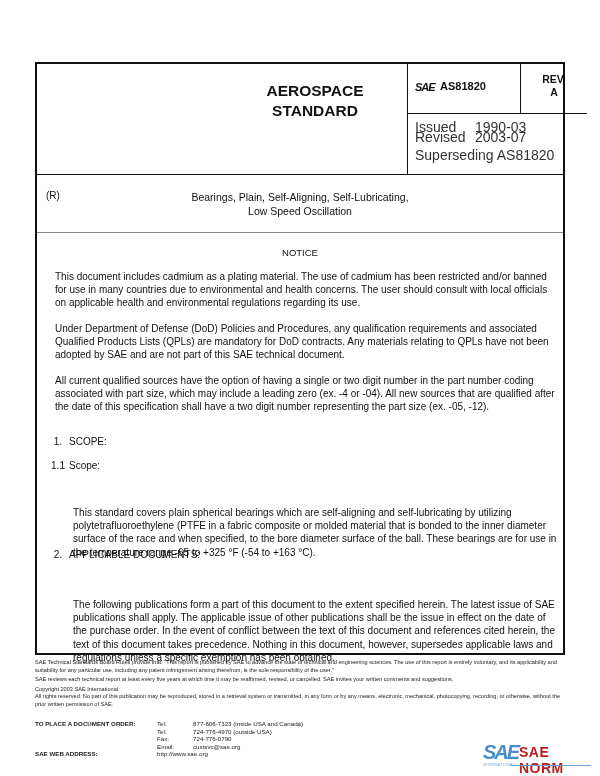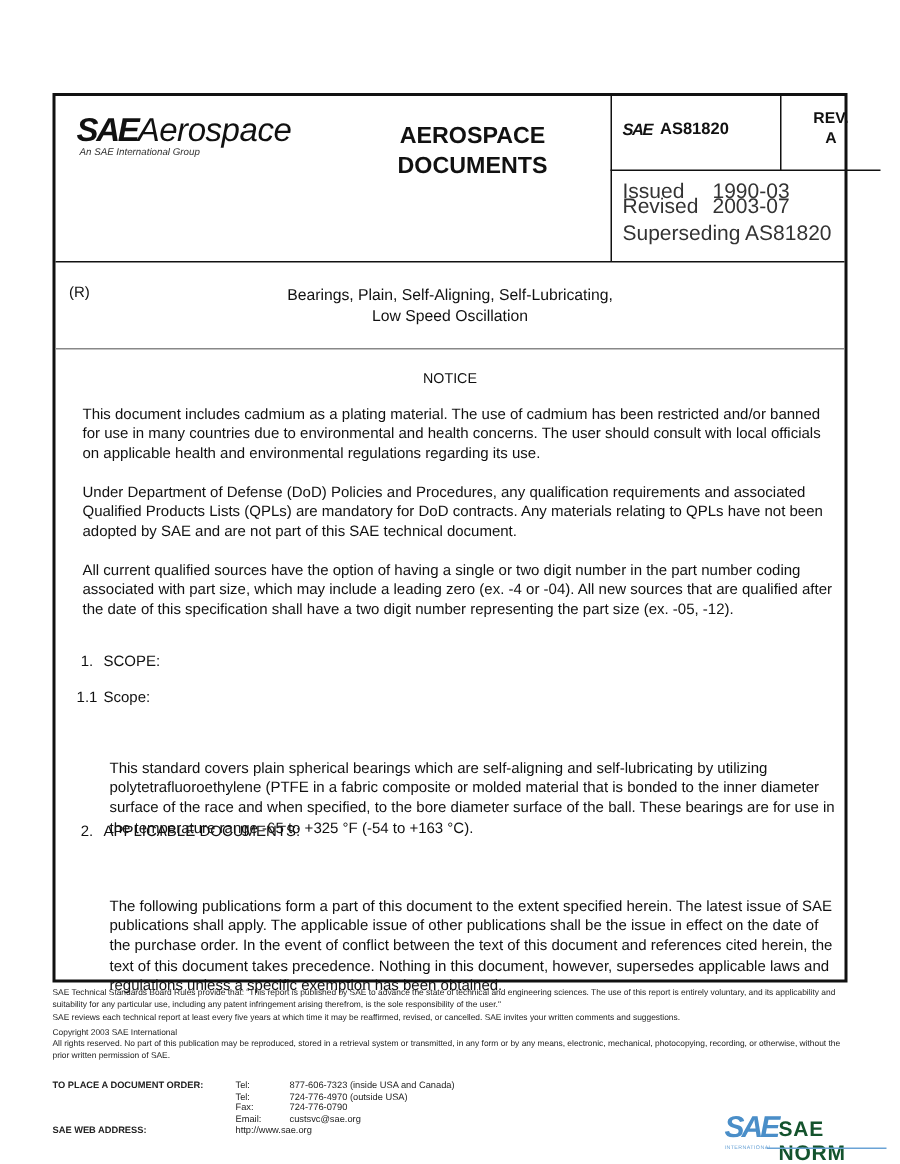--- a/index.html
+++ b/index.html
@@ -27,36 +27,32 @@
   .indent { left: 36px; width: 488px; margin-top: 22px; }
   .heading { position: absolute; left: 10px; font-size: 10px; text-align: center; }
   .heading .n { display: inline-block; width: 22px; }
   .footer { position: absolute; left: 35px; width: 530px; font-size: 5.6px; line-height: 7.5px; color: #222; }
   .order { position: absolute; left: 35px; top: 720px; font-size: 6.2px; line-height: 7.6px; color: #222; }
   .order .lbl { position: absolute; left: 0; font-weight: bold; white-space: nowrap; }
   .order .k { position: absolute; left: 122px; white-space: nowrap; }
   .order .v { position: absolute; left: 158px; white-space: nowrap; }
   .wm { position: absolute; left: 483px; top: 741px; width: 112px; height: 30px; }
   .wm .big { position: absolute; left: 0; top: 0; font-weight: bold; font-style: italic; font-size: 20px; color: #4a8ec8; letter-spacing: -2px; }
-  .wm .norm { position: absolute; left: 36px; top: 3px; font-weight: bold; font-size: 14px; color: #14532d; letter-spacing: 0.5px; }
+  .wm .norm { position: absolute; left: 36px; top: 3px; font-weight: bold; font-size: 14px; color: #b91c1c; letter-spacing: 0.5px; }
   .wm .intl { position: absolute; left: 0; top: 22px; font-size: 3.5px; color: #6aa3d6; letter-spacing: 0.3px; }
   .wm .line { position: absolute; left: 28px; top: 24px; width: 80px; border-top: 0.7px solid #6aa3d6; }
 </style>
 </head>
 <body>
 
 <div class="frame">
   <div class="hdr-left">
-    <div class="logo">
-      <span class="sae">SAE</span><span class="aero">Aerospace</span>
-      <span class="sub">An SAE International Group</span>
-    </div>
     <div class="std-title">
       <div>AEROSPACE</div>
-      <div>DOCUMENTS</div>
+      <div>STANDARD</div>
     </div>
   </div>
 
   <div class="sae-cell">
     <span class="mini">SAE</span>
     <span class="num">AS81820</span>
   </div>
   <div class="rev-cell">
     <div>REV.</div>
     <div>A</div>

